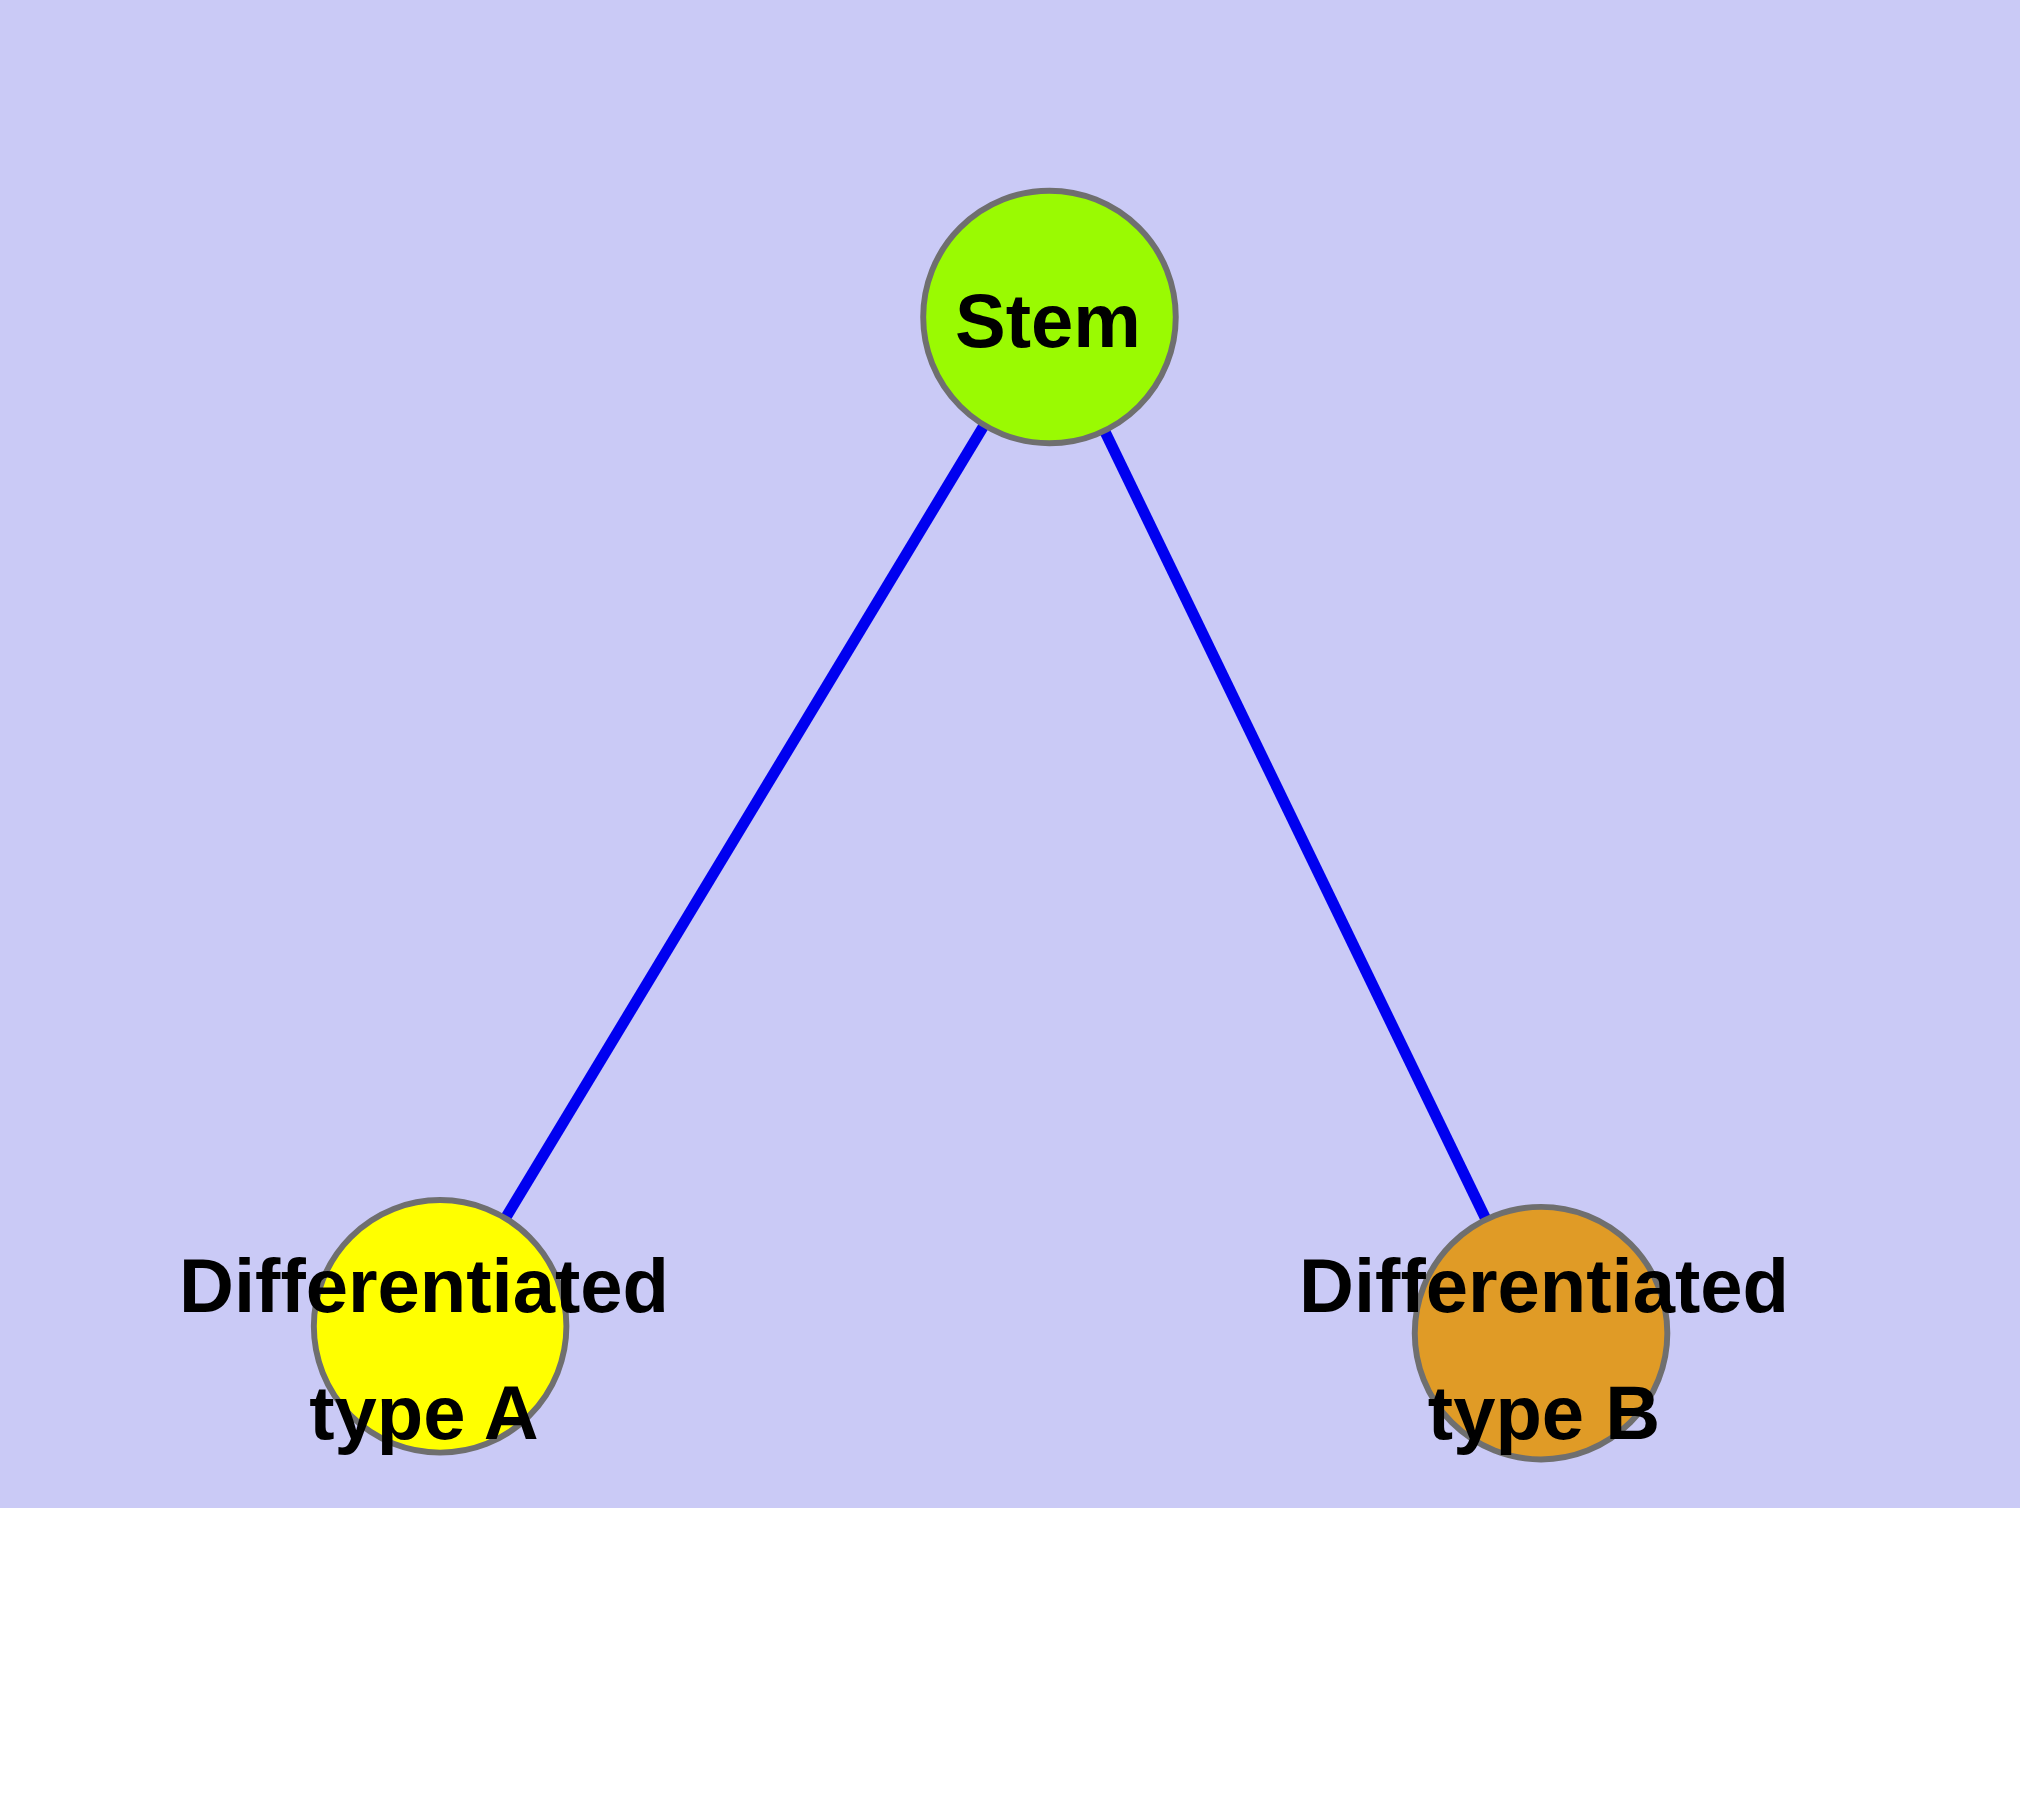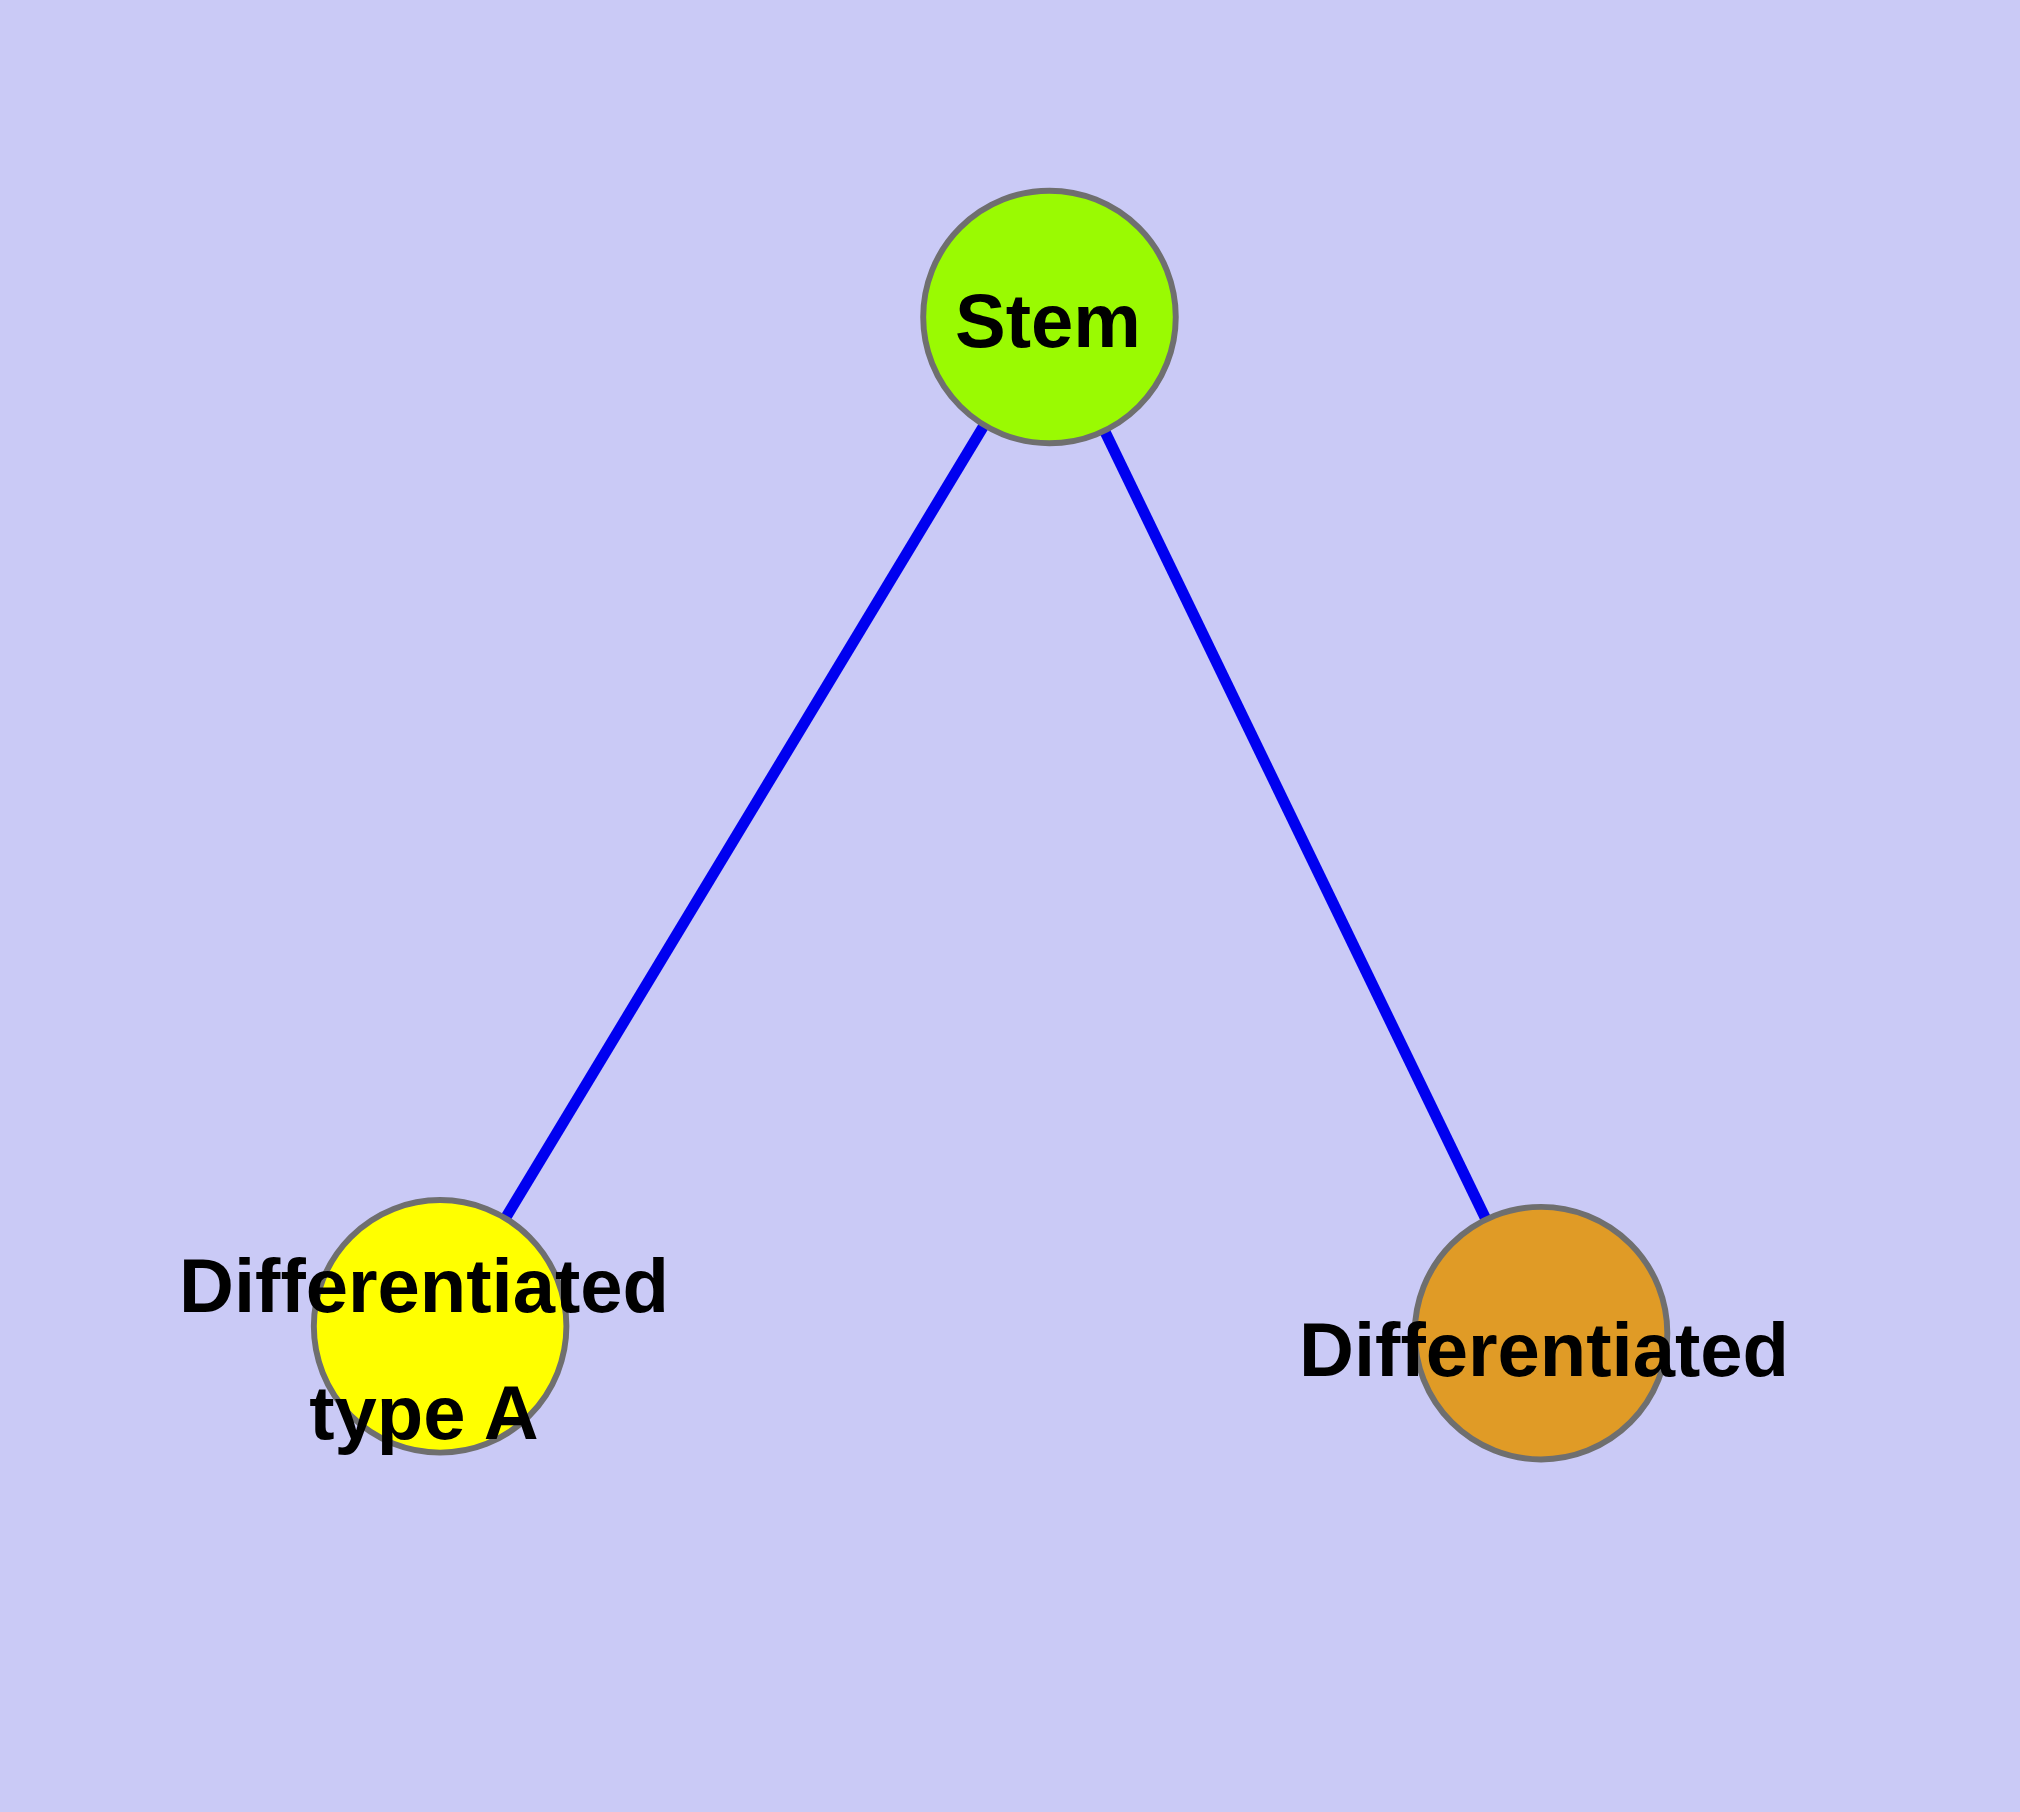--- a/index.html
+++ b/index.html
@@ -1,20 +1,20 @@
 <!DOCTYPE html>
 <html style="font-size:13.6px"><head>
 <meta charset="utf-8">
 <title>Diagram</title>
 <style>
   html, body { margin: 0; padding: 0; }
   .canvas {
     position: relative;
     width: 2021px;
-    height: 1812px;
+    height: 1508px;
     background: #cacaf6;
     overflow: hidden;
     font-family: "Liberation Sans", sans-serif;
   }
   .graph-svg {
     position: absolute;
     left: 0; top: 0;
     width: 2021px;
     height: 1812px;
   }
@@ -56,16 +56,17 @@
 
   <div class="node-label" style="left:1048px; top:320px;">Stem</div>
 
   <div class="node-label" style="left:424px; top:1332px;">
     <span class="line">Differentiated</span>
     <span class="line">type A</span>
   </div>
 
   <div class="node-label" style="left:1544px; top:1332px;">
     <span class="line">Differentiated</span>
+    <span class="line">type B</span>
   </div>
 
 </div>
 
 
 </body></html>

